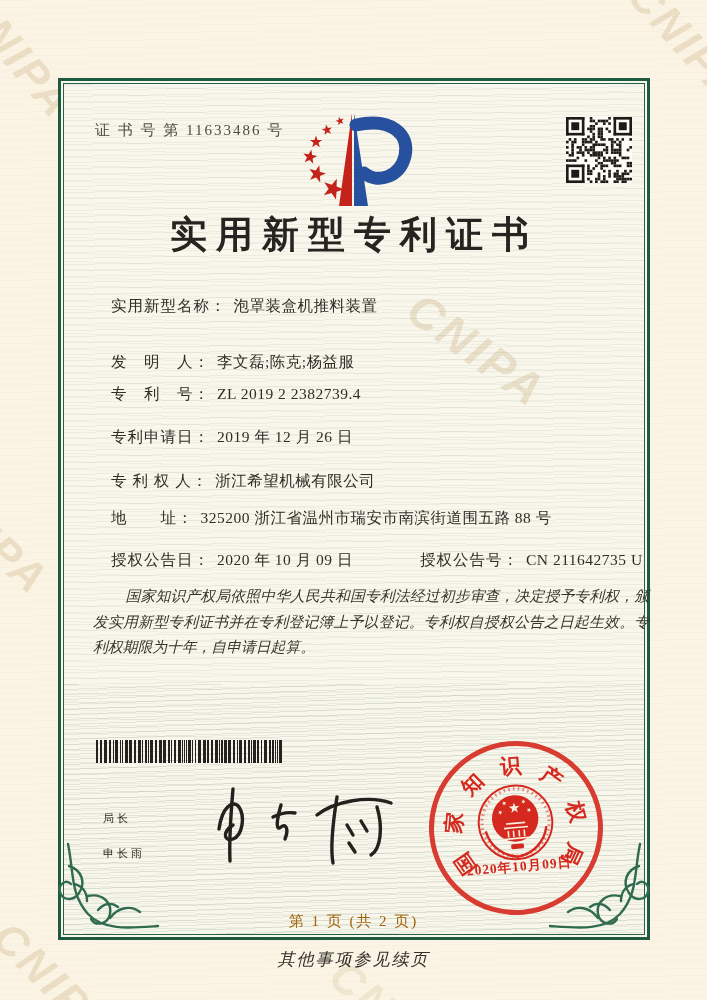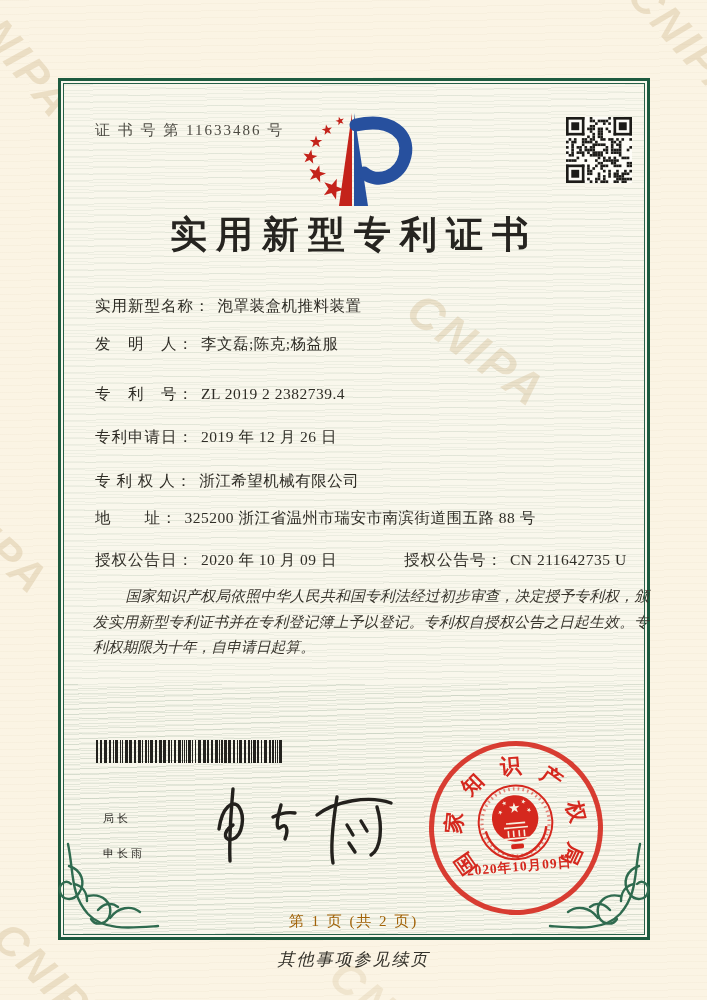--- a/index.html
+++ b/index.html
@@ -40,21 +40,21 @@
   .wm-in{position:absolute;left:368px;top:200px;transform:rotate(36deg);font-size:47px;z-index:1;}
 
   .cert-no{position:absolute;left:34px;top:40px;font-size:15px;letter-spacing:2px;color:#4c4a42;}
   .logo{position:absolute;left:50%;top:28px;margin-left:-62px;width:124px;height:102px;}
   .qr{position:absolute;left:505px;top:36px;width:66px;height:66px;background:#fdfcf7;}
   .title{
     position:absolute;left:0;right:0;top:129px;text-align:center;
     font-size:37px;font-weight:bold;letter-spacing:9px;color:#262420;white-space:nowrap;
   }
   .field-row{position:absolute;left:34px;font-size:15.5px;white-space:nowrap;color:#2f2d26;}
-  .field-label{letter-spacing:1px;}
+  .field-label{letter-spacing:1px;margin-left:16px;}
   .field-value{margin-left:7px;letter-spacing:.5px;}
   .pair2{position:absolute;left:309px;top:0;}
   .paras{
     position:absolute;left:32px;top:503px;width:556px;font-size:14.8px;
     line-height:25.5px;font-style:italic;color:#36332b;text-align:justify;
   }
   .paras p{margin:0;text-indent:2.2em;}
   .barcode{position:absolute;left:35px;top:659px;width:195px;height:23px;display:flex;align-items:stretch;}
   .barcode i{display:block;background:#23221e;}
   .director{position:absolute;left:42px;top:720px;font-size:11px;letter-spacing:3px;line-height:35px;color:#2a2823;}
@@ -322,21 +322,21 @@
           <rect x="21" y="24" width="1" height="1"></rect>
           <rect x="22" y="24" width="1" height="1"></rect>
         </g>
     </svg>
 
     <div class="title">实用新型专利证书</div>
 
     <div class="field-row" style="top:215px;">
       <span class="field-label">实用新型名称：</span><span class="field-value">泡罩装盒机推料装置</span>
     </div>
-    <div class="field-row" style="top:253px;">
+    <div class="field-row" style="top:271px;">
       <span class="field-label">发　明　人：</span><span class="field-value">李文磊;陈克;杨益服</span>
     </div>
     <div class="field-row" style="top:303px;">
       <span class="field-label">专　利　号：</span><span class="field-value">ZL 2019 2 2382739.4</span>
     </div>
     <div class="field-row" style="top:346px;text-align:center;">
       <span class="field-label">专利申请日：</span><span class="field-value">2019 年 12 月 26 日</span>
     </div>
     <div class="field-row" style="top:390px;">
       <span class="field-label">专 利 权 人：</span><span class="field-value">浙江希望机械有限公司</span>

